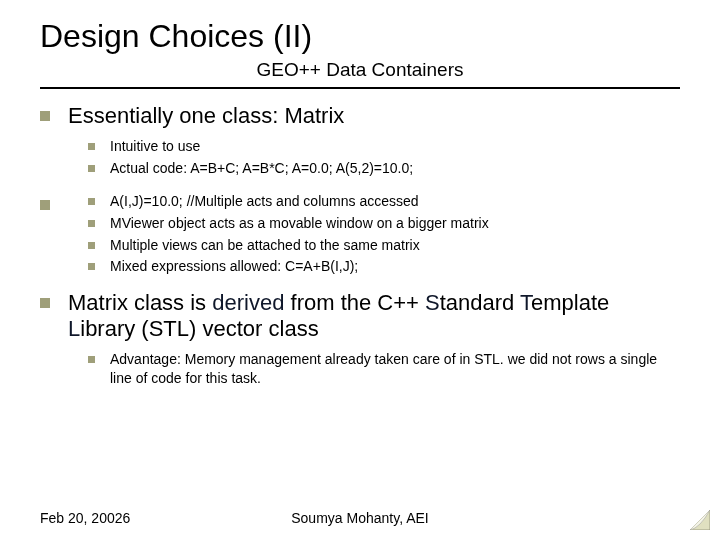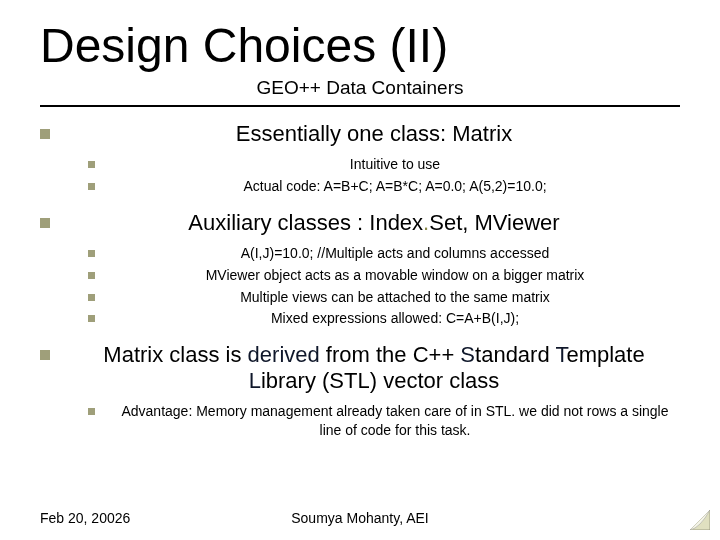--- a/index.html
+++ b/index.html
@@ -13,21 +13,21 @@
     overflow: hidden;
   }
   .slide {
     position: relative;
     box-sizing: border-box;
     width: 720px;
     height: 540px;
     padding: 18px 40px 0 40px;
   }
   .title {
-    font-size: 48px;
+    font-size: 32px;
     font-weight: 400;
     letter-spacing: 0px;
     margin: 0;
   }
   .subtitle {
     font-size: 19px;
     margin: 4px 0 6px 0;
     text-align: center;
   }
   .rule {
@@ -38,21 +38,20 @@
   ul {
     margin: 0;
     padding: 0;
     list-style: none;
   }
   li.lvl1 {
     position: relative;
     padding-left: 28px;
     font-size: 22px;
     margin: 4px 0 4px 0;
-    text-align: center;
   }
   .b1 {
     position: absolute;
     left: 0;
     top: 8px;
     width: 10px;
     height: 10px;
     background: #9f9f7a;
   }
   ul.sub {
@@ -118,23 +117,20 @@
         </li>
         <li class="lvl2">
           <span class="b2"></span>
           <span>Actual code: A=B+C; A=B*C; A=0.0; A(5,2)=10.0;</span>
         </li>
       </ul>
     </li>
 
     <li class="lvl1">
       <span class="b1"></span>
-      <span>
-        <span>Auxiliary classes : Index</span><span class="olive">.</span><span>Set, MViewer</span>
-      </span>
       <ul class="sub">
         <li class="lvl2">
           <span class="b2"></span>
           <span>A(I,J)=10.0; //Multiple acts and columns accessed</span>
         </li>
         <li class="lvl2">
           <span class="b2"></span>
           <span>MViewer object acts as a movable window on a bigger matrix</span>
         </li>
         <li class="lvl2">

